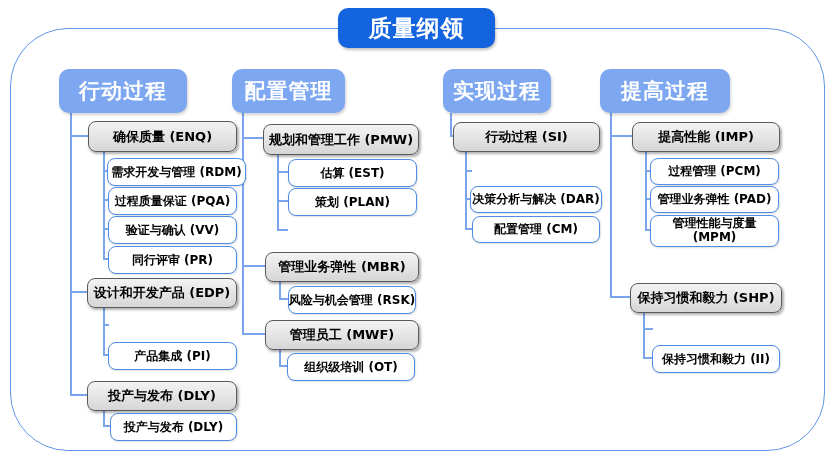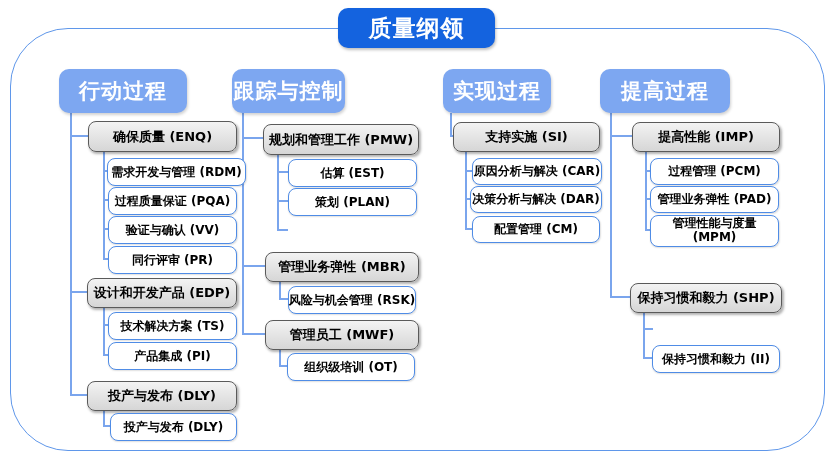--- a/index.html
+++ b/index.html
@@ -41,21 +41,21 @@
 </head>
 <body>
 
 <div id="stage">
 
   <div class="outer"></div>
 
   <div class="title">质量纲领</div>
 
   <div class="hdr" style="left:59px;top:69px;width:128px">行动过程</div>
-  <div class="hdr" style="left:232px;top:69px;width:113px">跟踪与控制</div>
+  <div class="hdr" style="left:232px;top:69px;width:113px">配置管理</div>
   <div class="hdr" style="left:443px;top:69px;width:108px">实现过程</div>
   <div class="hdr" style="left:600px;top:69px;width:130px">提高过程</div>
 
   <div class="lv" style="left:70px;top:113px;height:281px"></div>
   <div class="lh" style="left:70px;top:135px;width:18px"></div>
   <div class="lh" style="left:70px;top:291px;width:17px"></div>
   <div class="lh" style="left:70px;top:394px;width:17px"></div>
   <div class="lv" style="left:103px;top:150px;height:110px"></div>
   <div class="lh" style="left:103px;top:170px;width:6px"></div>
   <div class="lh" style="left:103px;top:199px;width:6px"></div>
@@ -97,35 +97,33 @@
   <div class="lv" style="left:643px;top:311px;height:47px"></div>
   <div class="lh" style="left:643px;top:328px;width:10px"></div>
   <div class="lh" style="left:643px;top:357px;width:10px"></div>
 
   <div class="gray" style="left:88px;top:121px;width:147px;height:29px">确保质量 (ENQ)</div>
   <div class="leaf" style="left:107px;top:158px;width:137px;height:26px">需求开发与管理 (RDM)</div>
   <div class="leaf" style="left:108px;top:187px;width:127px;height:26px">过程质量保证 (PQA)</div>
   <div class="leaf" style="left:108px;top:216px;width:127px;height:26px">验证与确认 (VV)</div>
   <div class="leaf" style="left:108px;top:246px;width:127px;height:26px">同行评审 (PR)</div>
   <div class="gray" style="left:87px;top:278px;width:148px;height:28px">设计和开发产品 (EDP)</div>
-  <div class="leaf" style="left:108px;top:312px;width:127px;height:26px">技术解决方案 (TS)</div>
   <div class="leaf" style="left:108px;top:342px;width:127px;height:26px">产品集成 (PI)</div>
   <div class="gray" style="left:87px;top:381px;width:148px;height:28px">投产与发布 (DLY)</div>
   <div class="leaf" style="left:110px;top:413px;width:125px;height:26px">投产与发布 (DLY)</div>
 
   <div class="gray" style="left:263px;top:124px;width:154px;height:29px">规划和管理工作 (PMW)</div>
   <div class="leaf" style="left:288px;top:159px;width:127px;height:26px">估算 (EST)</div>
   <div class="leaf" style="left:288px;top:188px;width:127px;height:26px">策划 (PLAN)</div>
   <div class="gray" style="left:265px;top:252px;width:152px;height:28px">管理业务弹性 (MBR)</div>
   <div class="leaf" style="left:288px;top:286px;width:126px;height:26px">风险与机会管理 (RSK)</div>
   <div class="gray" style="left:265px;top:320px;width:152px;height:28px">管理员工 (MWF)</div>
   <div class="leaf" style="left:287px;top:353px;width:126px;height:26px">组织级培训 (OT)</div>
 
-  <div class="gray" style="left:453px;top:122px;width:145px;height:28px">支持实施 (SI)</div>
-  <div class="leaf" style="left:472px;top:158px;width:128px;height:25px">原因分析与解决 (CAR)</div>
+  <div class="gray" style="left:453px;top:122px;width:145px;height:28px">行动过程 (SI)</div>
   <div class="leaf" style="left:470px;top:186px;width:130px;height:25px">决策分析与解决 (DAR)</div>
   <div class="leaf" style="left:472px;top:216px;width:126px;height:25px">配置管理 (CM)</div>
 
   <div class="gray" style="left:632px;top:122px;width:146px;height:28px">提高性能 (IMP)</div>
   <div class="leaf" style="left:650px;top:158px;width:127px;height:25px">过程管理 (PCM)</div>
   <div class="leaf" style="left:650px;top:186px;width:127px;height:25px">管理业务弹性 (PAD)</div>
   <div class="leaf wrap" style="left:650px;top:215px;width:127px;height:30px">管理性能与度量 (MPM)</div>
   <div class="gray" style="left:630px;top:283px;width:150px;height:28px">保持习惯和毅力 (SHP)</div>
   <div class="leaf" style="left:652px;top:345px;width:126px;height:26px">保持习惯和毅力 (II)</div>
 

